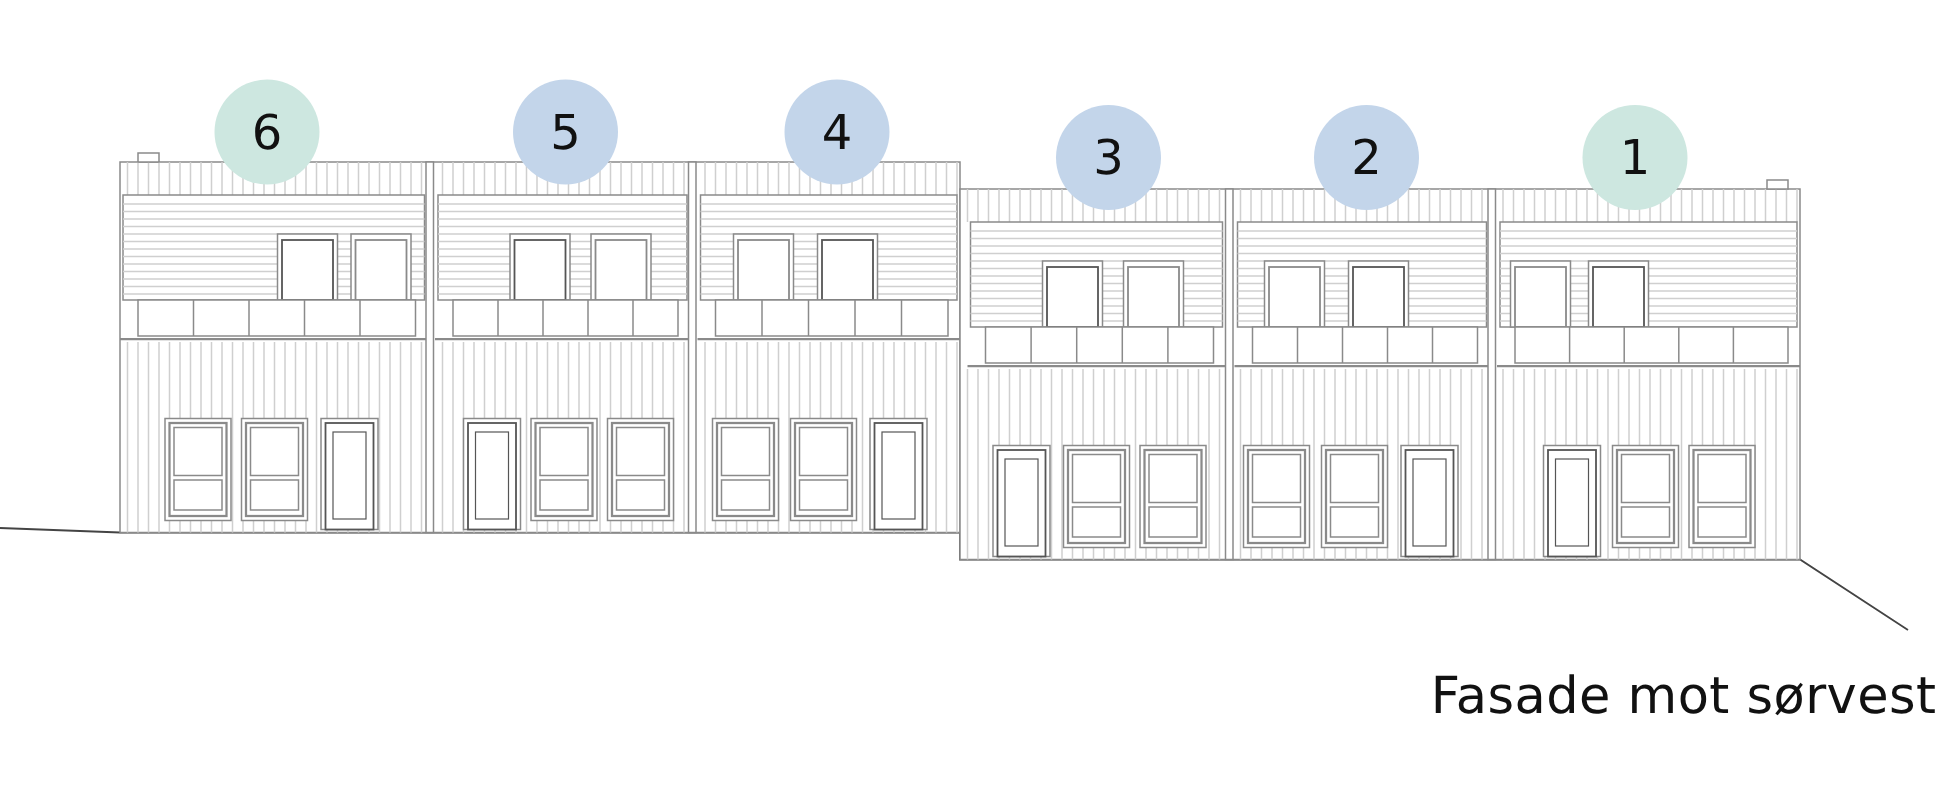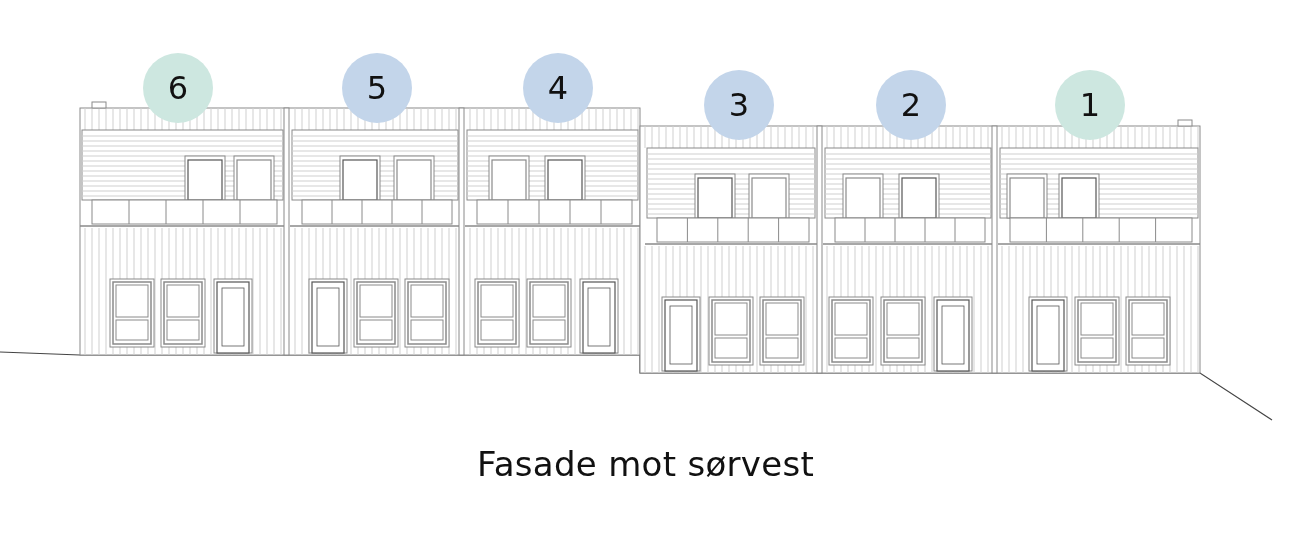--- a/index.html
+++ b/index.html
@@ -1,19 +1,19 @@
 <!DOCTYPE html>
 <html><head>
 <meta charset="utf-8">
 <style>
   html,body{margin:0;padding:0;background:#ffffff;}
   body{width:1291px;height:536px;position:relative;overflow:hidden;font-family:"Liberation Sans","DejaVu Sans",sans-serif;}
   #stage{position:absolute;left:0;top:0;width:1291px;height:536px;}
   .badge{position:absolute;width:70px;height:70px;border-radius:50%;display:flex;align-items:center;justify-content:center;font-size:32px;color:#111;font-family:"DejaVu Sans","Liberation Sans",sans-serif;}
-  .caption{position:absolute;left:0;width:1291px;top:444px;text-align:center;font-size:34px;color:#111;font-family:"DejaVu Sans","Liberation Sans",sans-serif;letter-spacing:0.3px;}
+  .caption{position:absolute;left:0;width:1291px;top:444px;text-align:right;font-size:34px;color:#111;font-family:"DejaVu Sans","Liberation Sans",sans-serif;letter-spacing:0.3px;}
 </style>
 </head>
 <body>
 
 <div id="stage">
   <svg id="drawing" width="1291" height="536" viewBox="0 0 1291 536" xmlns="http://www.w3.org/2000/svg">
       <polyline points="0,352 80,355 640,355 640,373 1200,373 1272,420" fill="none" stroke="#444" stroke-width="1.2"></polyline>
       <g>
         <rect x="80" y="108" width="560" height="247" fill="#fff" stroke="#8a8a8a" stroke-width="1"></rect>
         <line x1="85" y1="108" x2="85" y2="130" stroke="#cfcfcf" stroke-width="1"></line>

